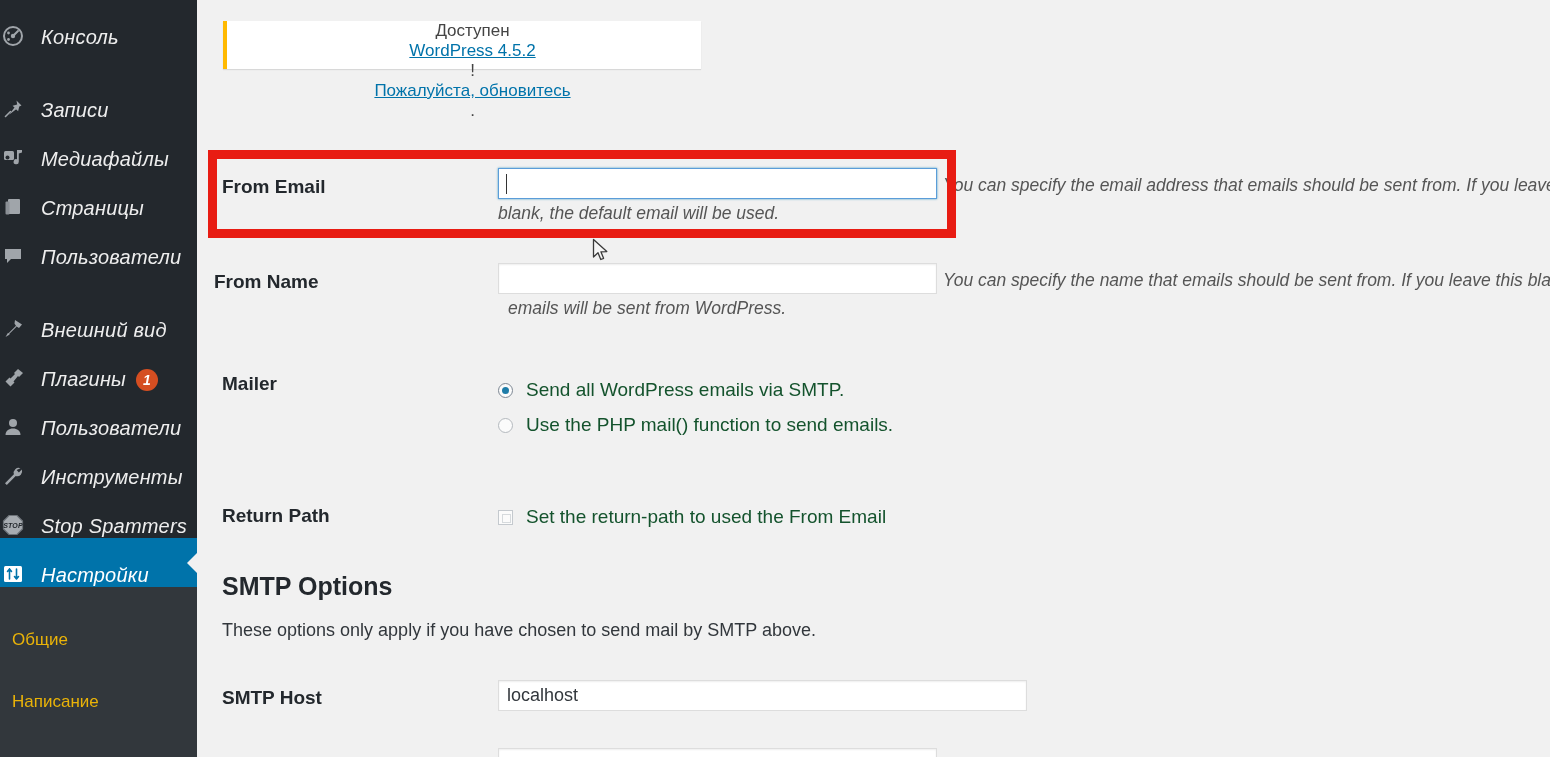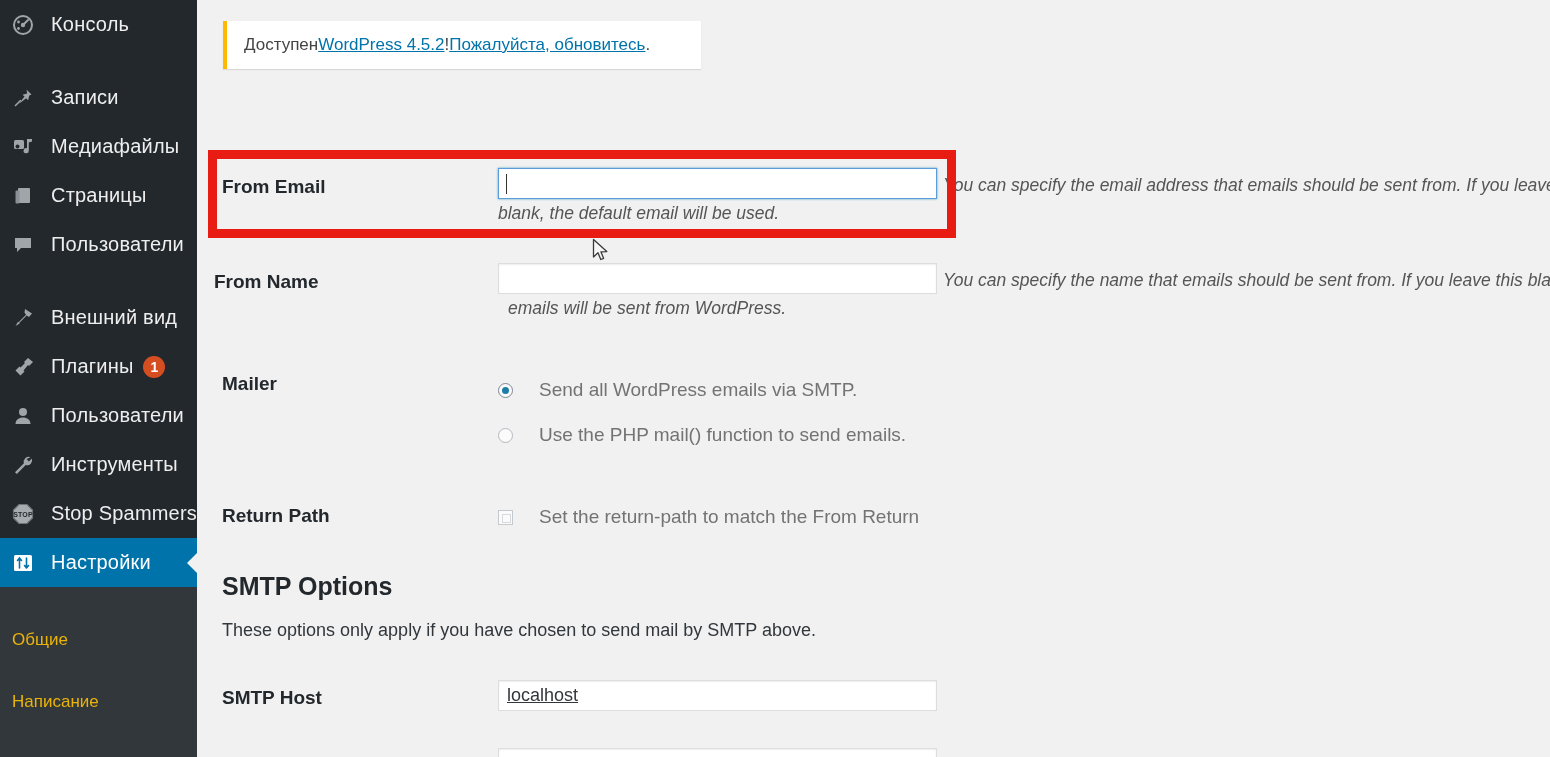--- a/index.html
+++ b/index.html
@@ -15,27 +15,27 @@
   
   #sidebar {
     position: absolute; left: 0; top: 0;
     width: 197px; height: 757px;
     background: #23282d;
     color: #eee;
     overflow: hidden;
   }
   .menu-item {
     position: relative;
-    display: flex; align-items: center;
+    display: flex; align-items: flex-end;
     height: 49px;
-    padding-left: 10px;
     color: #eeeeee;
     font-size: 20px;
     letter-spacing: .2px;
     cursor: pointer;
+    font-style: italic;
   }
   .menu-item .mlabel { margin-left: 15px; white-space: nowrap; }
   .menu-item .ico {
     width: 26px; height: 26px;
     display: flex; align-items: center; justify-content: center;
     flex: 0 0 26px;
   }
   .menu-item .ico svg { display:block; }
   .menu-gap { height: 24px; }
 
@@ -88,20 +88,21 @@
     position: absolute;
     left: 26px; top: 21px;
     width: 478px; height: 48px;
     background: #fff;
     border-left: 4px solid #ffb900;
     box-shadow: 0 1px 1px 0 rgba(0,0,0,.1);
     display: flex; align-items: center;
     padding-left: 17px;
     font-size: 17px;
     color: #444;
+    flex-direction: column;
   }
   .notice a { color: #0073aa; }
 
   h1.page-title {
     position: absolute;
     left: 25px; top: 95px;
     margin: 0;
     font-size: 34px;
     font-weight: 400;
     color: #23282d;
@@ -177,23 +178,23 @@
     cursor: pointer;
     position: relative;
   }
   .checkbox::after {
     content:"";
     position:absolute; left:3px; top:3px;
     width:7px; height:7px;
     border:1px solid #d6dadd;
   }
   .opt-label {
-    margin-left: 26px;
+    margin-left: 13px;
     font-size: 19px;
-    color: #737373;
+    color: #14532d;
     white-space: nowrap;
   }
 
   .para {
     position: absolute;
     font-size: 18px;
     color: #32373c;
     white-space: nowrap;
   }
 
@@ -369,36 +370,36 @@
     <div class="row-label" style="left:17px; top:271px;">From Name</div>
     <input class="field-input" style="left: 301px; top: 263px; width: 439px;" placeholder="">
     <div class="desc" style="left:746px; top:270px;">You can specify the name that emails should be sent from. If you leave this blank, the</div>
     <div class="desc" style="left:311px; top:298px;">emails will be sent from WordPress.</div>
 
     <div class="row-label" style="left:25px; top:373px;">Mailer</div>
     <div class="opt-row" style="left:301px; top:379px;">
       <span class="radio checked"></span>
       <span class="opt-label">Send all WordPress emails via SMTP.</span>
     </div>
-    <div class="opt-row" style="left:301px; top:424px;">
+    <div class="opt-row" style="left:301px; top:414px;">
       <span class="radio"></span>
       <span class="opt-label">Use the PHP mail() function to send emails.</span>
     </div>
 
     <div class="row-label" style="left:25px; top:505px;">Return Path</div>
     <div class="opt-row" style="left:301px; top:506px;">
       <span class="checkbox"></span>
-      <span class="opt-label">Set the return-path to match the From Return</span>
+      <span class="opt-label">Set the return-path to used the From Email</span>
     </div>
 
     <h2 class="section-title" style="left:25px; top:572px;">SMTP Options</h2>
     <div class="para" style="left:25px; top:620px;">These options only apply if you have chosen to send mail by SMTP above.</div>
 
     <div class="row-label" style="left:25px; top:687px;">SMTP Host</div>
-    <input class="field-input" style="left: 301px; top: 680px; width: 439px; text-decoration: underline;" placeholder="" value="localhost">
+    <input class="field-input" style="left: 301px; top: 680px; width: 529px;" placeholder="" value="localhost">
     <div class="field-input" style="left:301px; top:748px; width:439px;"></div>
   </main>
 
   <div id="annot"></div>
 
   <svg id="cursor" width="18" height="26" viewBox="0 0 18 26">
     <path d="M1.5 1.5 L1.5 19 L6 14.8 L8.8 21.5 L11.6 20.3 L8.9 13.8 L14.8 13.6 Z" fill="#f6f6f6" stroke="#3a3a3a" stroke-width="1.3" stroke-linejoin="round"></path>
   </svg>
 
 </div>

